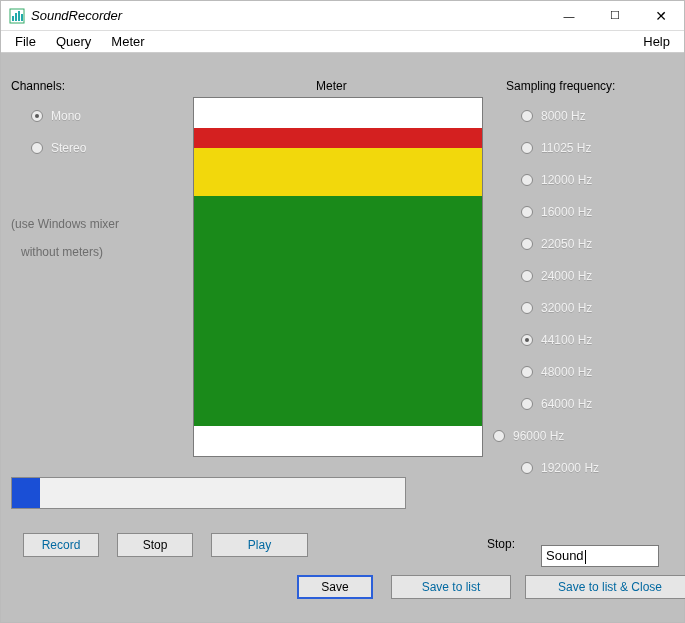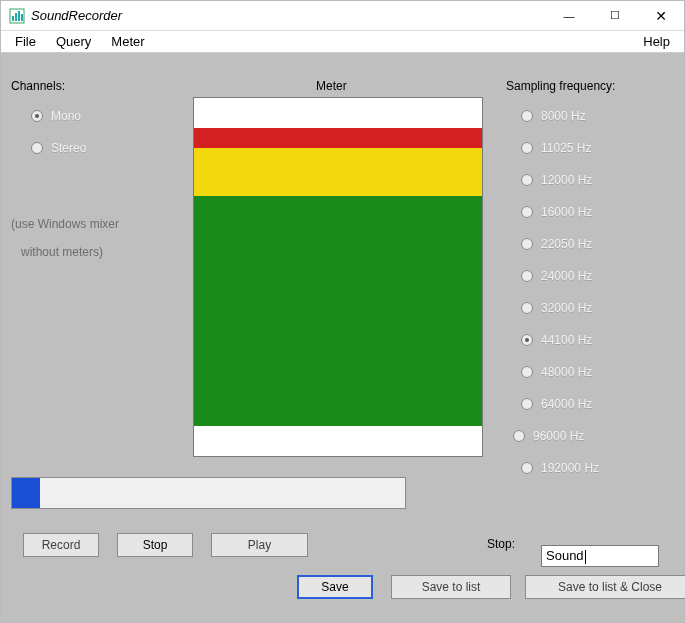--- a/index.html
+++ b/index.html
@@ -70,21 +70,21 @@
     width:395px; height:32px; background:#f0f0f0; border:1px solid #8a8a8a;
   }
   .progress-fill { height:100%; background:#1a4fd6; }
 
   .btn {
     height:24px; font-size:12px;
     background:#e6e6e6; border:1px solid #8a8a8a;
     display:inline-flex; align-items:center; justify-content:center;
     padding:0 4px;
   }
-  .btn.disabled { color:#404040; }
+  .btn.disabled { color:#0369a1; }
   .btn.default { border:2px solid #2b5fd9; background:#e6e6e6; }
 
   .name-input {
     width:118px; height:22px; border:1px solid #7a7a7a; background:#fff;
     padding:2px 4px; font-size:13px; font-family:inherit;
   }
   .caret {
     display:inline-block; width:1px; height:14px; background:#000; vertical-align:middle;
     margin-left:1px;
   }
@@ -185,21 +185,21 @@
       <span class="ghost">44100 Hz</span>
     </div>
     <div class="abs radio-row" style="left:520px; top:310px;">
       <span class="radio-dot"></span>
       <span class="ghost">48000 Hz</span>
     </div>
     <div class="abs radio-row" style="left:520px; top:342px;">
       <span class="radio-dot"></span>
       <span class="ghost">64000 Hz</span>
     </div>
-    <div class="abs radio-row" style="left:512px; top:374px;">
+    <div class="abs radio-row" style="left:492px; top:374px;">
       <span class="radio-dot"></span>
       <span class="ghost">96000 Hz</span>
     </div>
     <div class="abs radio-row" style="left:520px; top:406px;">
       <span class="radio-dot"></span>
       <span class="ghost">192000 Hz</span>
     </div>
 
     <div class="abs progress" style="left:10px; top:424px;">
       <div class="progress-fill" style="width:7%"></div>

